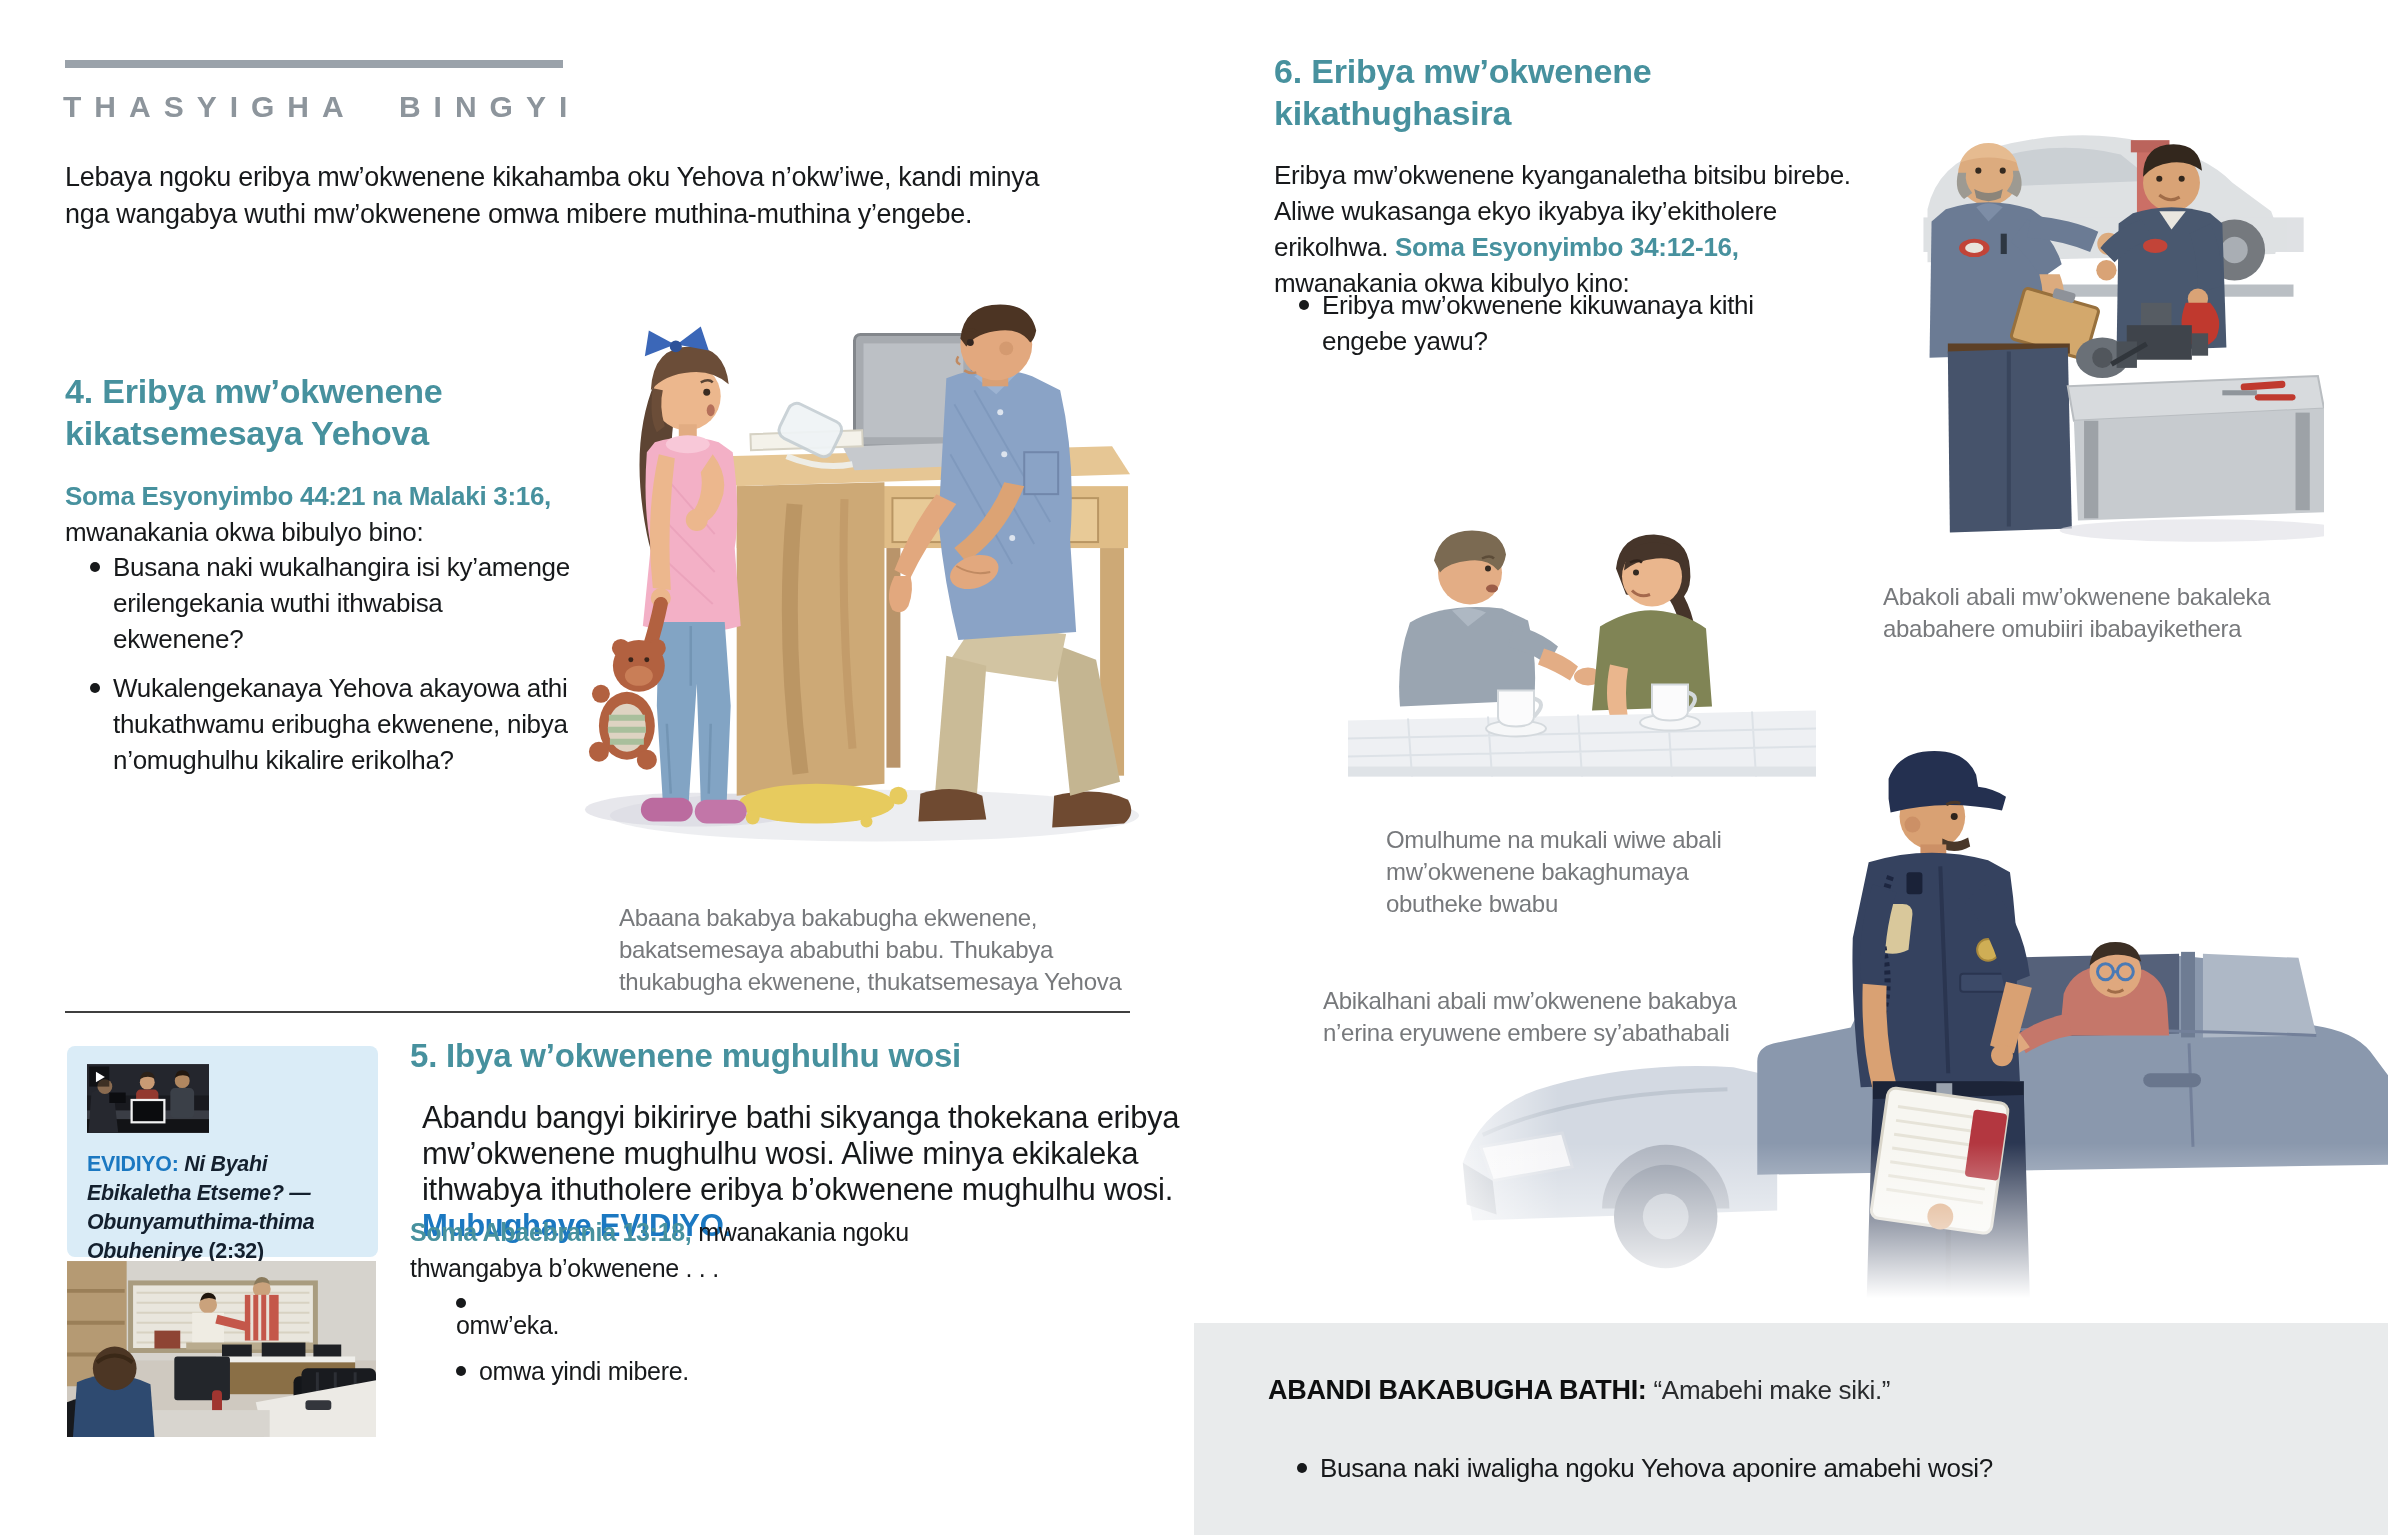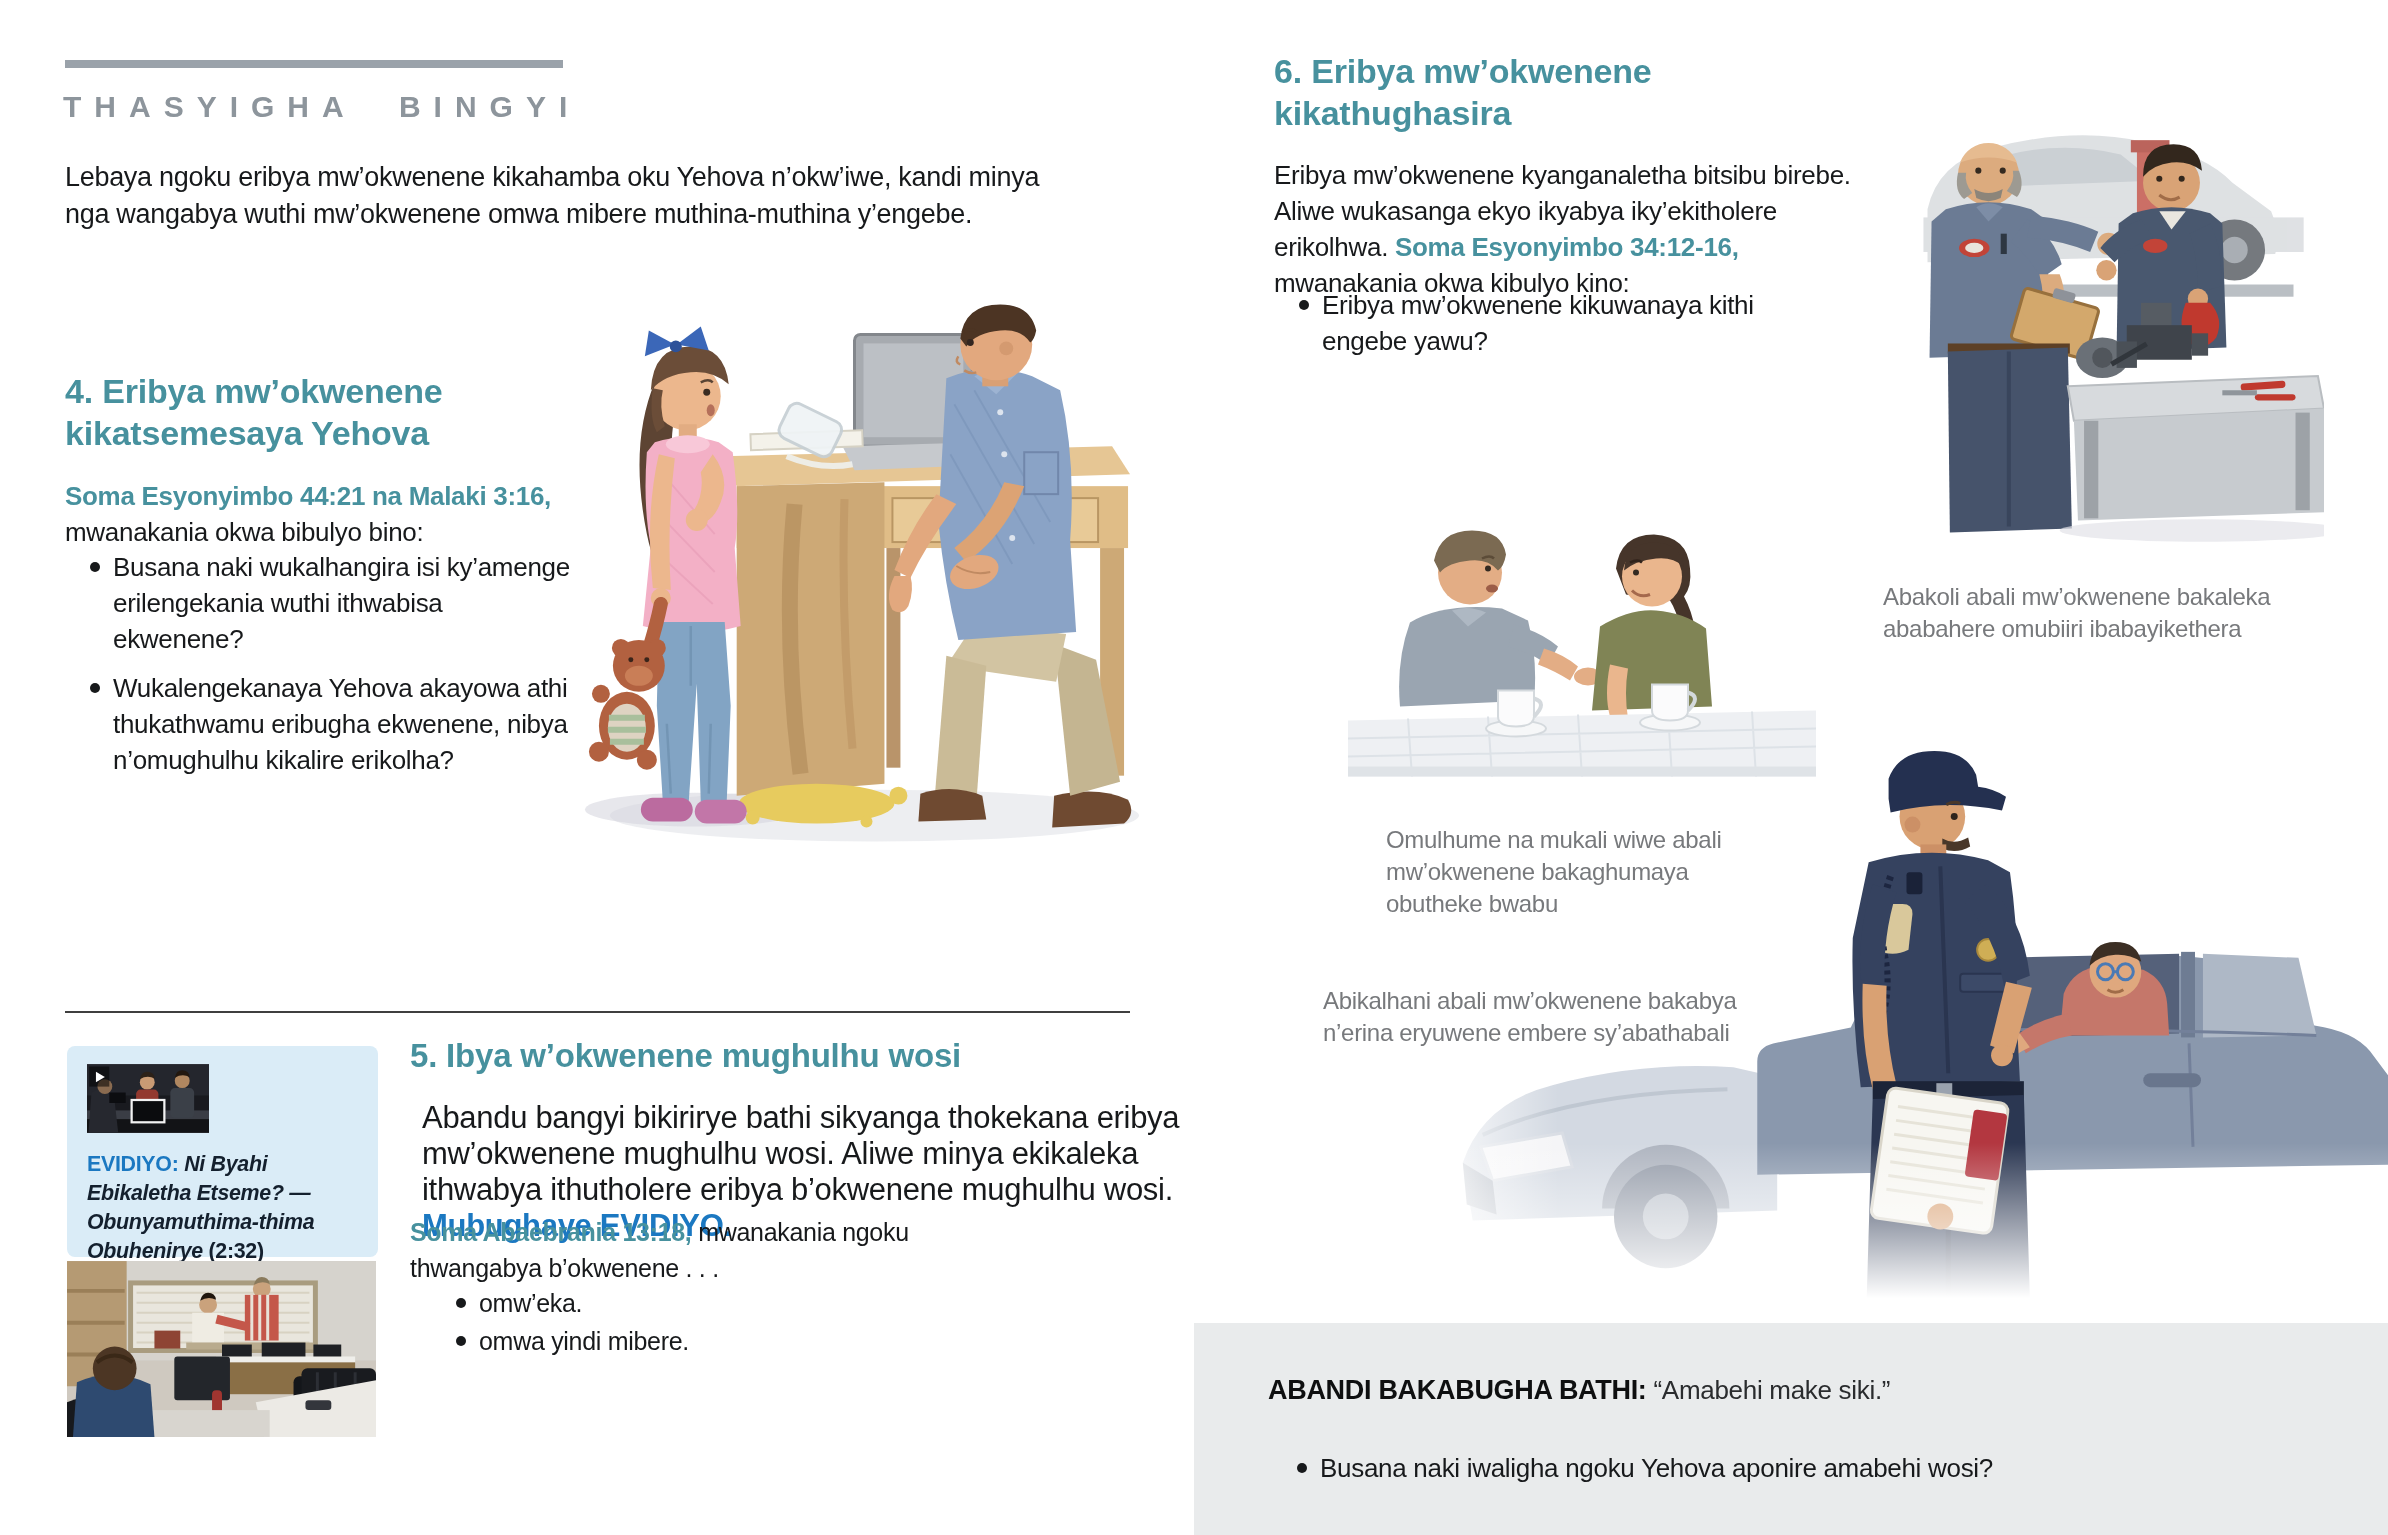--- a/index.html
+++ b/index.html
@@ -148,20 +148,21 @@
         <circle cx="92" cy="356" r="2.5" fill="#3a241a"></circle>
       <ellipse cx="72" cy="422" rx="28" ry="34" fill="#b26140"></ellipse>
       <ellipse cx="72" cy="424" rx="19" ry="24" fill="#ded3c2"></ellipse>
       <path d="M54,414 h36 M53,426 h38 M55,438 h34" stroke="#a9bf9c" stroke-width="6"></path>
       <circle cx="46" cy="390" r="9" fill="#b26140"></circle>
         <circle cx="44" cy="448" r="10" fill="#b26140"></circle>
         <circle cx="92" cy="456" r="10" fill="#b26140"></circle>
     </svg>
   </div>
 
+  <div class="abs caption" style="left:619px;top:874px;width:545px;">Abaana bakabya bakabugha ekwenene, bakatsemesaya ababuthi babu. Thukabya thukabugha ekwenene, thukatsemesaya Yehova</div>
 
   <div class="abs divider" style="left:65px;top:1011px;width:1065px;height:2px;"></div>
 
   <div class="abs video-box" style="left:67px;top:1046px;width:311px;height:211px;"></div>
   <div class="abs" style="left:87px;top:1064px;width:122px;height:69px;cursor:pointer;">
     <svg width="122" height="69" viewBox="0 0 164 92">
       <rect width="164" height="92" fill="#191a1f"></rect>
       <rect width="164" height="42" fill="#24262d"></rect>
       <rect y="62" width="164" height="12" fill="#3a3d45"></rect>
       <rect y="74" width="164" height="18" fill="#121316"></rect>
@@ -224,21 +225,21 @@
   </div>
 
   <div class="abs h-teal" style="left:410px;top:1035px;width:736px;font-size:33px;">5. Ibya w’okwenene mughulhu wosi</div>
   <div class="abs body-text" style="left:422px;top:1100px;width:766px;font-size:31px;">
     <span>Abandu bangyi bikirirye bathi sikyanga thokekana eribya mw’okwenene mughulhu wosi. Aliwe minya ekikaleka ithwabya ithutholere eribya b’okwenene mughulhu wosi. </span><span class="blue-link" style="cursor:pointer;">Mubughaye EVIDIYO.</span>
   </div>
   <div class="abs body-text" style="left:410px;top:1214px;width:567px;font-size:25px;">
     <span class="scripture">Soma Abaebrania 13:18,</span><span> mwanakania ngoku thwangabya b’okwenene . . .</span>
   </div>
   <div class="abs bullets body-text" style="left:456px;top:1286px;width:617px;font-size:25px;line-height:34px;">
-    <div class="row" style="margin-bottom:4px;">
+    <div class="row" style="margin-bottom:12px;flex-direction:column;">
         <span class="dot" style="margin-top:12px;"></span>
         <span>omw’eka.</span>
       </div>
     <div class="row">
         <span class="dot" style="margin-top:12px;"></span>
         <span>omwa yindi mibere.</span>
       </div>
   </div>
 
   <div class="abs h-teal" style="left:1274px;top:50px;width:458px;">6. Eribya mw’okwenene kikathughasira</div>

